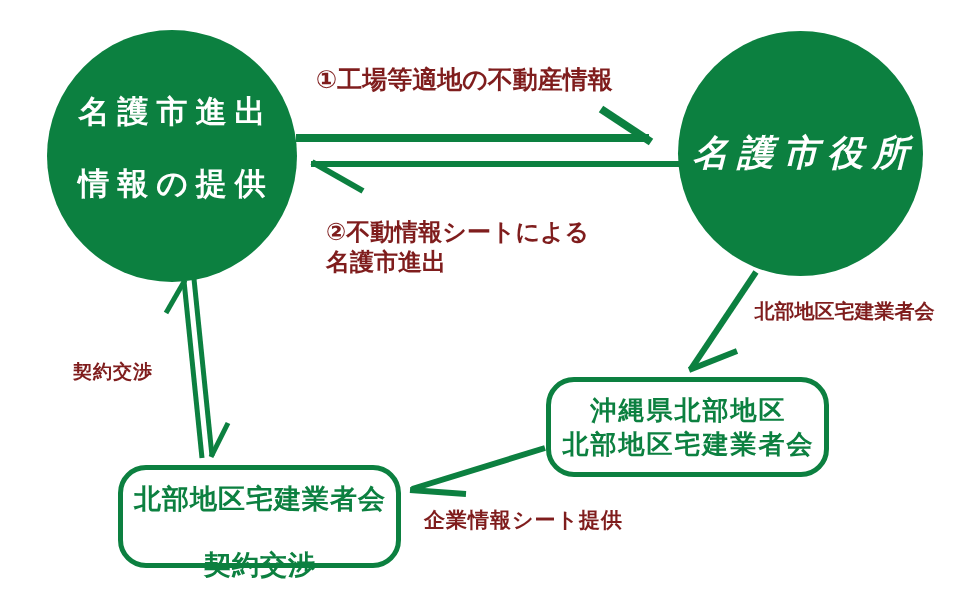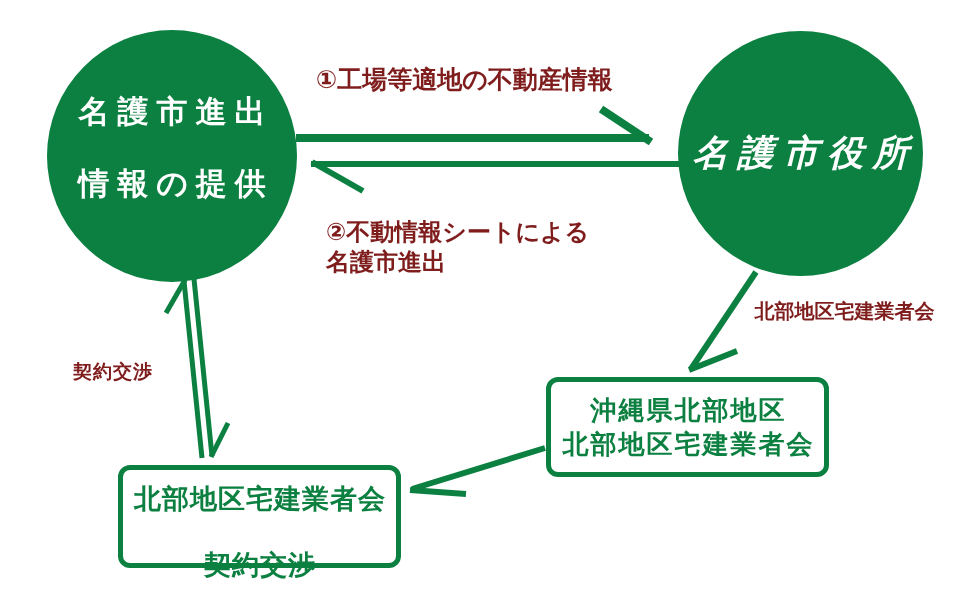--- a/index.html
+++ b/index.html
@@ -63,21 +63,21 @@
   #right-circle .line {
     font-size: 36px;
     letter-spacing: 9px;
     margin-right: -9px;
     white-space: nowrap;
   }
   .rbox {
     position: absolute;
     background: #ffffff;
     border: 5px solid #0c8040;
-    border-radius: 12px;
+    border-radius: 28px;
     color: #0c8040;
     display: flex;
     flex-direction: column;
     align-items: center;
     justify-content: center;
     text-align: center;
     box-sizing: border-box;
   }
   #right-box {
     left: 546px;
@@ -209,16 +209,17 @@
 
   <div class="arrow-label" id="label-2">
     <div>②不動情報シートによる</div>
     <div>名護市進出</div>
   </div>
 
   <div class="arrow-label" id="label-3">
     <div>北部地区宅建業者会</div>
   </div>
 
+  <div class="arrow-label" id="label-4">企業情報シート提供</div>
 
   <div class="arrow-label" id="label-5">契約交渉</div>
 
 </div>
 
 </body></html>

